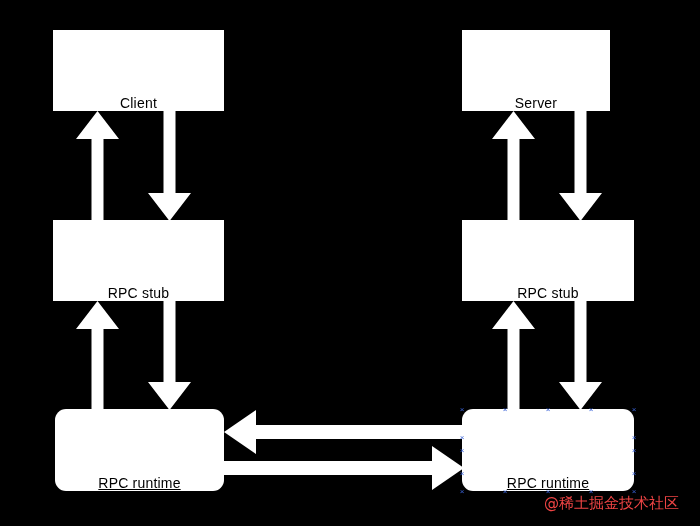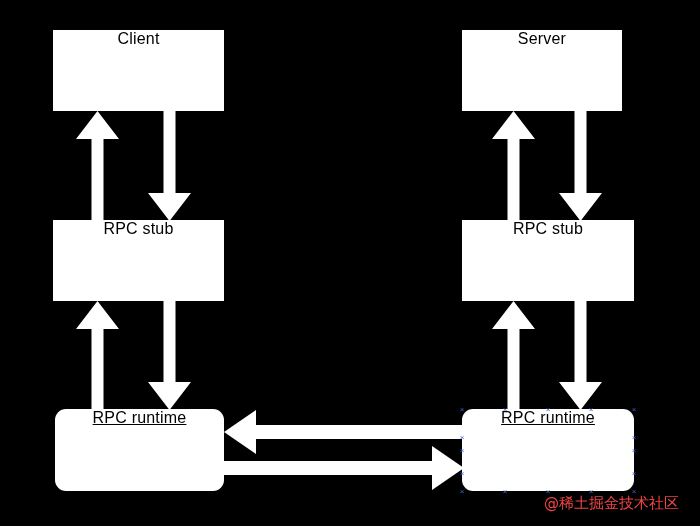--- a/index.html
+++ b/index.html
@@ -8,23 +8,23 @@
     width:700px;height:526px;
     background:#000000;
     overflow:hidden;
     font-family:"Liberation Sans", sans-serif;
   }
   .box{
     position:absolute;
     background:#ffffff;
     color:#000000;
     display:flex;
-    align-items:flex-start;
+    align-items:flex-end;
     justify-content:center;
-    font-size:16px;
+    font-size:14px;
     letter-spacing:.2px;
     box-sizing:border-box;
   }
   .box.rounded{ border-radius:11px;text-decoration:underline; }
   .arrow{ position:absolute; }
   .arrow svg{ display:block; }
   .handle{
     position:absolute;
     width:7px;height:7px;
     margin-left:-3.5px;margin-top:-3.5px;
@@ -54,21 +54,21 @@
   </div>
 
   <div class="box" style="left:53px;top:220px;width:171px;height:81px;">
     <span>RPC stub</span>
   </div>
 
   <div class="box rounded" style="left:55px;top:409px;width:169px;height:82px;">
     <span>RPC runtime</span>
   </div>
 
-  <div class="box" style="left:462px;top:30px;width:160px;height:81px;">
+  <div class="box" style="left:462px;top:30px;width:148px;height:81px;">
     <span>Server</span>
   </div>
 
   <div class="box" style="left:462px;top:220px;width:172px;height:81px;">
     <span>RPC stub</span>
   </div>
 
   <div class="box rounded" style="left:462px;top:409px;width:172px;height:82px;">
     <span>RPC runtime</span>
   </div>

